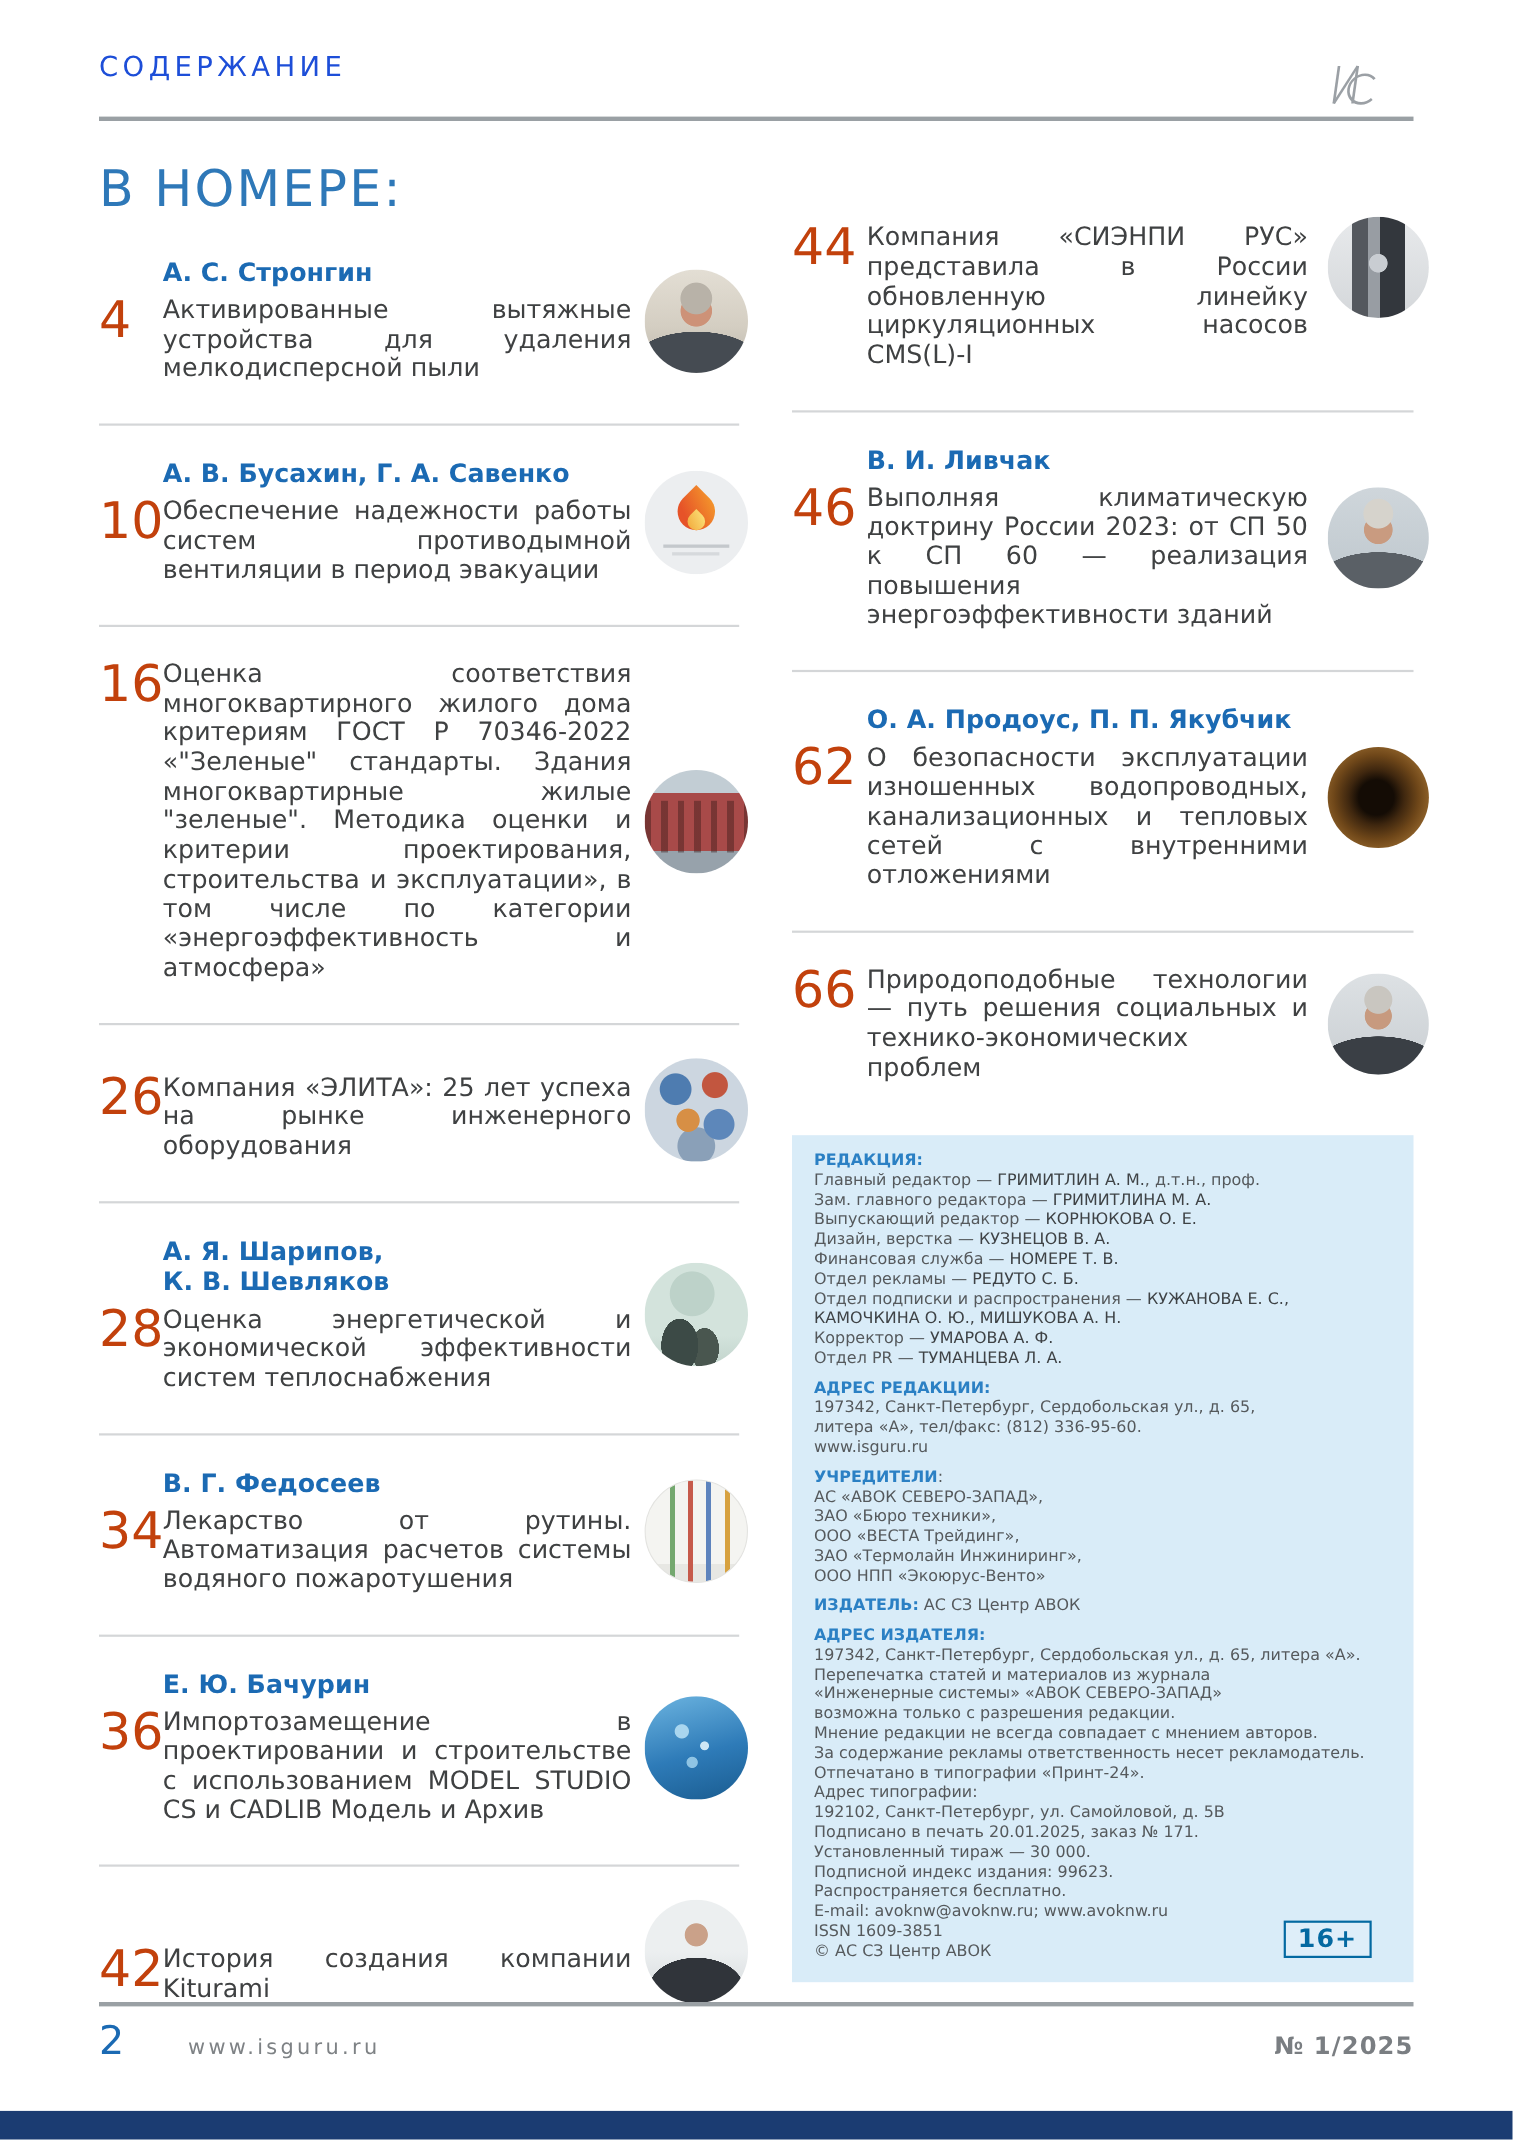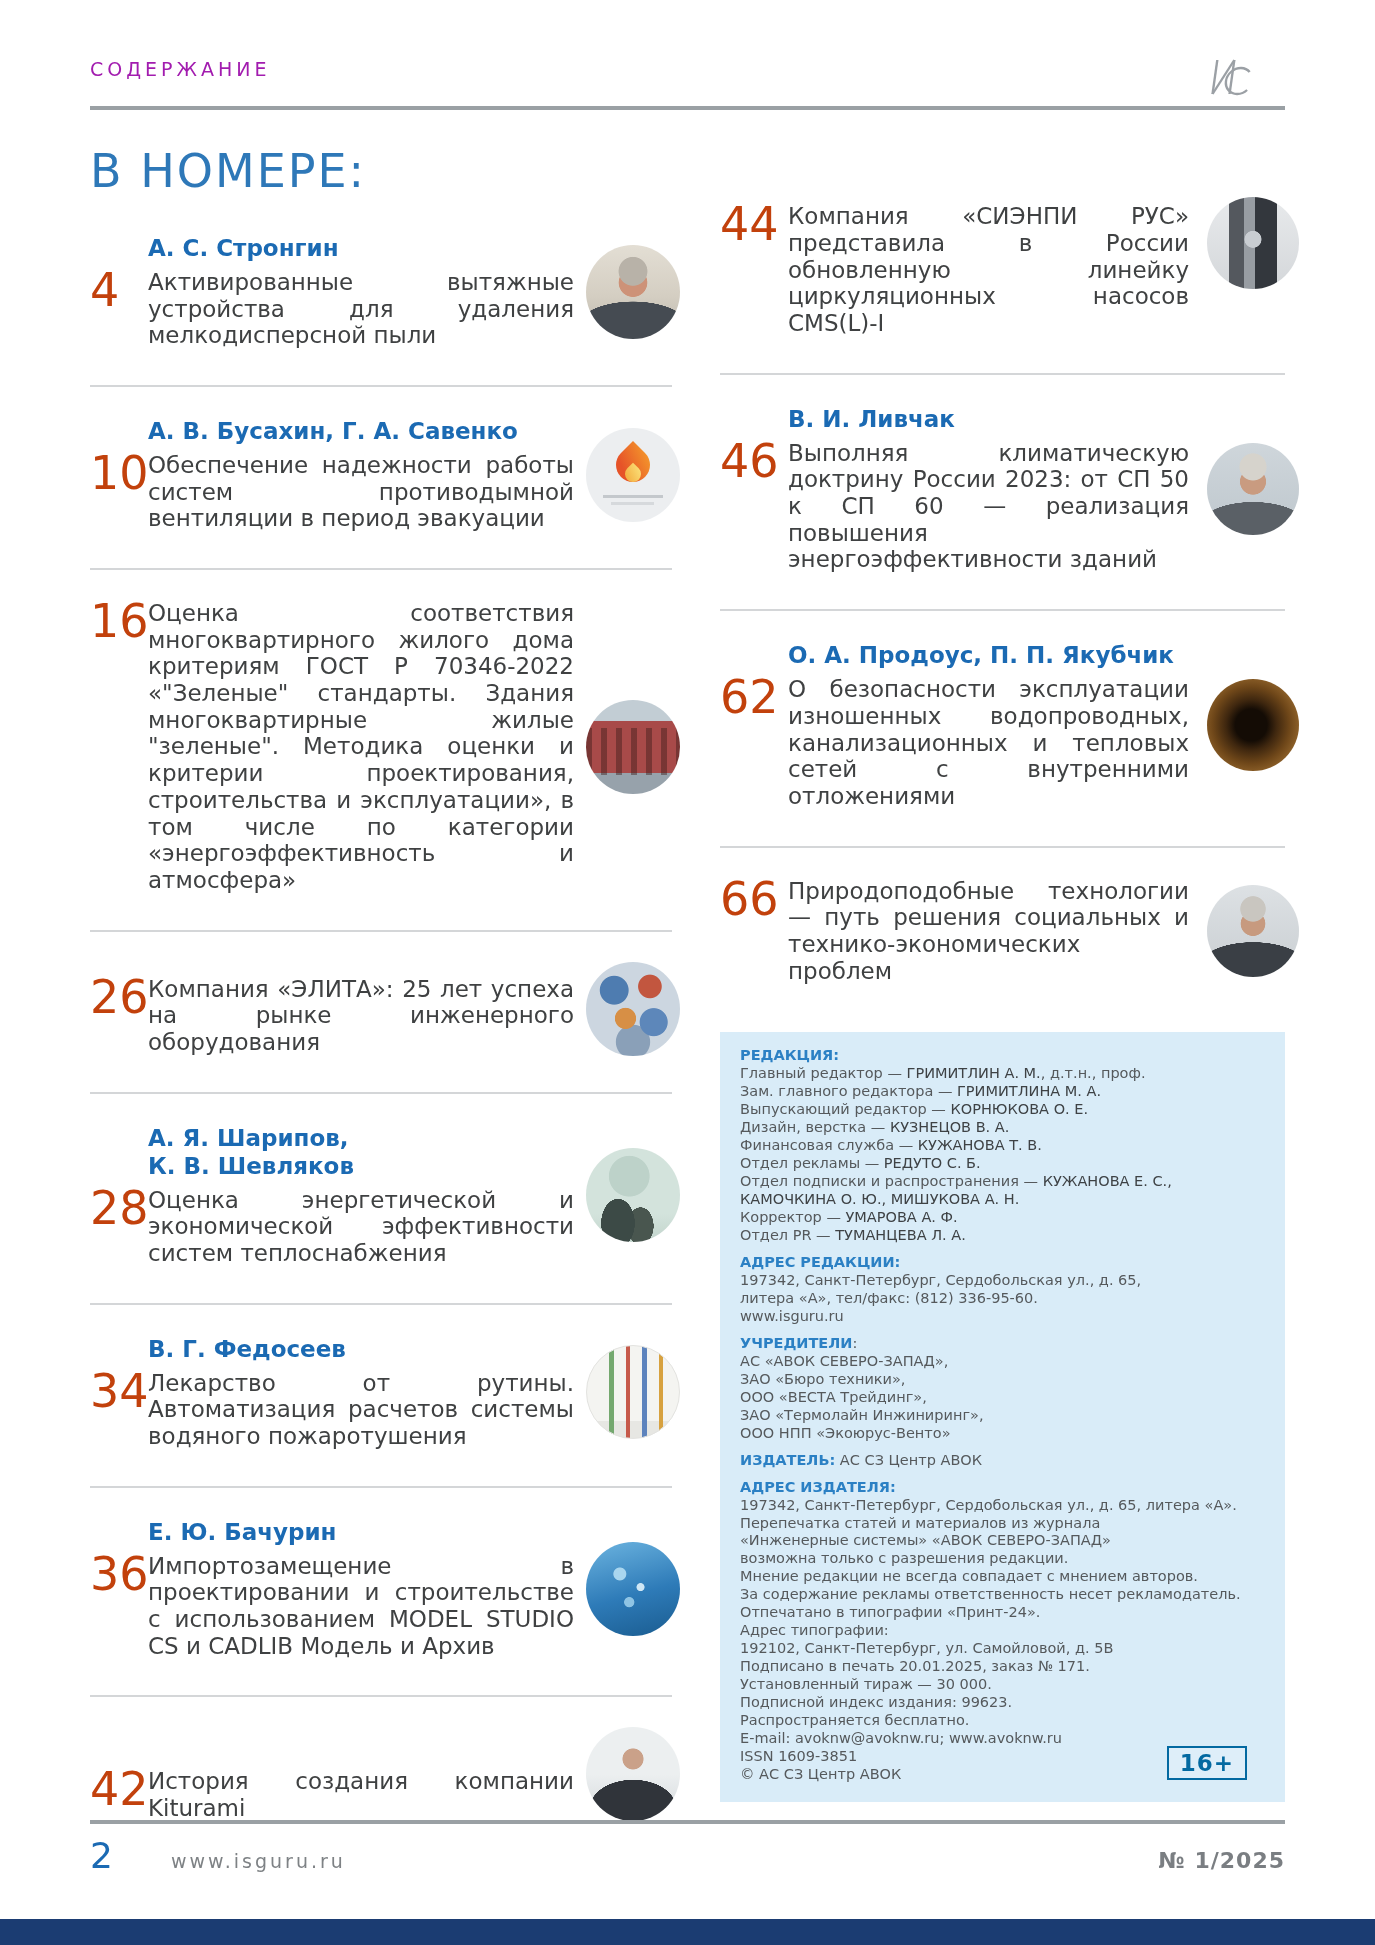--- a/index.html
+++ b/index.html
@@ -1,21 +1,21 @@
 <!DOCTYPE html>
 <html><head>
 <meta charset="utf-8">
 <style>
   html,body{margin:0;padding:0;}
   body{
     width:1375px;height:1945px;position:relative;background:#ffffff;
     font-family:"DejaVu Sans","Liberation Sans",sans-serif;overflow:hidden;
   }
   
-  .header-title{position:absolute;left:90px;top:58px;font-size:19px;letter-spacing:4px;color:#a21caf;}
+  .header-title{position:absolute;left:90px;top:46px;font-size:25px;letter-spacing:4px;color:#1d4ed8;}
   .logo{position:absolute;right:116px;top:48px;}
   .header-rule{position:absolute;left:90px;right:90px;top:106px;height:4px;background:#9aa0a4;}
   
   .columns{position:absolute;top:110px;left:90px;width:1195px;display:flex;align-items:center;}
   .col-left{width:582px;}
   .col-right{width:565px;margin-left:48px;}
   .section-title{margin:34px 0 6px 0;font-size:46px;font-weight:normal;letter-spacing:2px;color:#2e78b8;}
   
   .entry{display:grid;grid-template-columns:58px 1fr 94px;padding:30px 0 36px;border-bottom:2px solid #d4d6d8;align-items:start;}
   .col-right .entry{grid-template-columns:68px 1fr 92px;}
@@ -215,21 +215,21 @@
     <div class="photo p66"></div>
   </div>
       </div>
     <div class="ed-box">
       <div>
           <div class="ed-line"><span class="hb">РЕДАКЦИЯ:</span></div>
           <div class="ed-line"><span class="n">Главный редактор — </span><span class="b">ГРИМИТЛИН А. М.</span><span class="n">, д.т.н., проф.</span></div>
           <div class="ed-line"><span class="n">Зам. главного редактора — </span><span class="b">ГРИМИТЛИНА М. А.</span></div>
           <div class="ed-line"><span class="n">Выпускающий редактор — </span><span class="b">КОРНЮКОВА О. Е.</span></div>
           <div class="ed-line"><span class="n">Дизайн, верстка — </span><span class="b">КУЗНЕЦОВ В. А.</span></div>
-          <div class="ed-line"><span class="n">Финансовая служба — </span><span class="b">КУЖАНОВА Т. В.</span></div>
+          <div class="ed-line"><span class="n">Финансовая служба — </span><span class="b">НОМЕРЕ Т. В.</span></div>
           <div class="ed-line"><span class="n">Отдел рекламы — </span><span class="b">РЕДУТО С. Б.</span></div>
           <div class="ed-line"><span class="n">Отдел подписки и распространения — </span><span class="b">КУЖАНОВА Е. С.,</span></div>
           <div class="ed-line"><span class="b">КАМОЧКИНА О. Ю., МИШУКОВА А. Н.</span></div>
           <div class="ed-line"><span class="n">Корректор — </span><span class="b">УМАРОВА А. Ф.</span></div>
           <div class="ed-line"><span class="n">Отдел PR — </span><span class="b">ТУМАНЦЕВА Л. А.</span></div>
           <div class="ed-line gap"><span class="hb">АДРЕС РЕДАКЦИИ:</span></div>
           <div class="ed-line"><span class="n">197342, Санкт-Петербург, Сердобольская ул., д. 65,</span></div>
           <div class="ed-line"><span class="n">литера «А», тел/факс: (812) 336-95-60.</span></div>
           <div class="ed-line"><span class="n">www.isguru.ru</span></div>
           <div class="ed-line gap"><span class="hb">УЧРЕДИТЕЛИ</span><span class="n">:</span></div>

